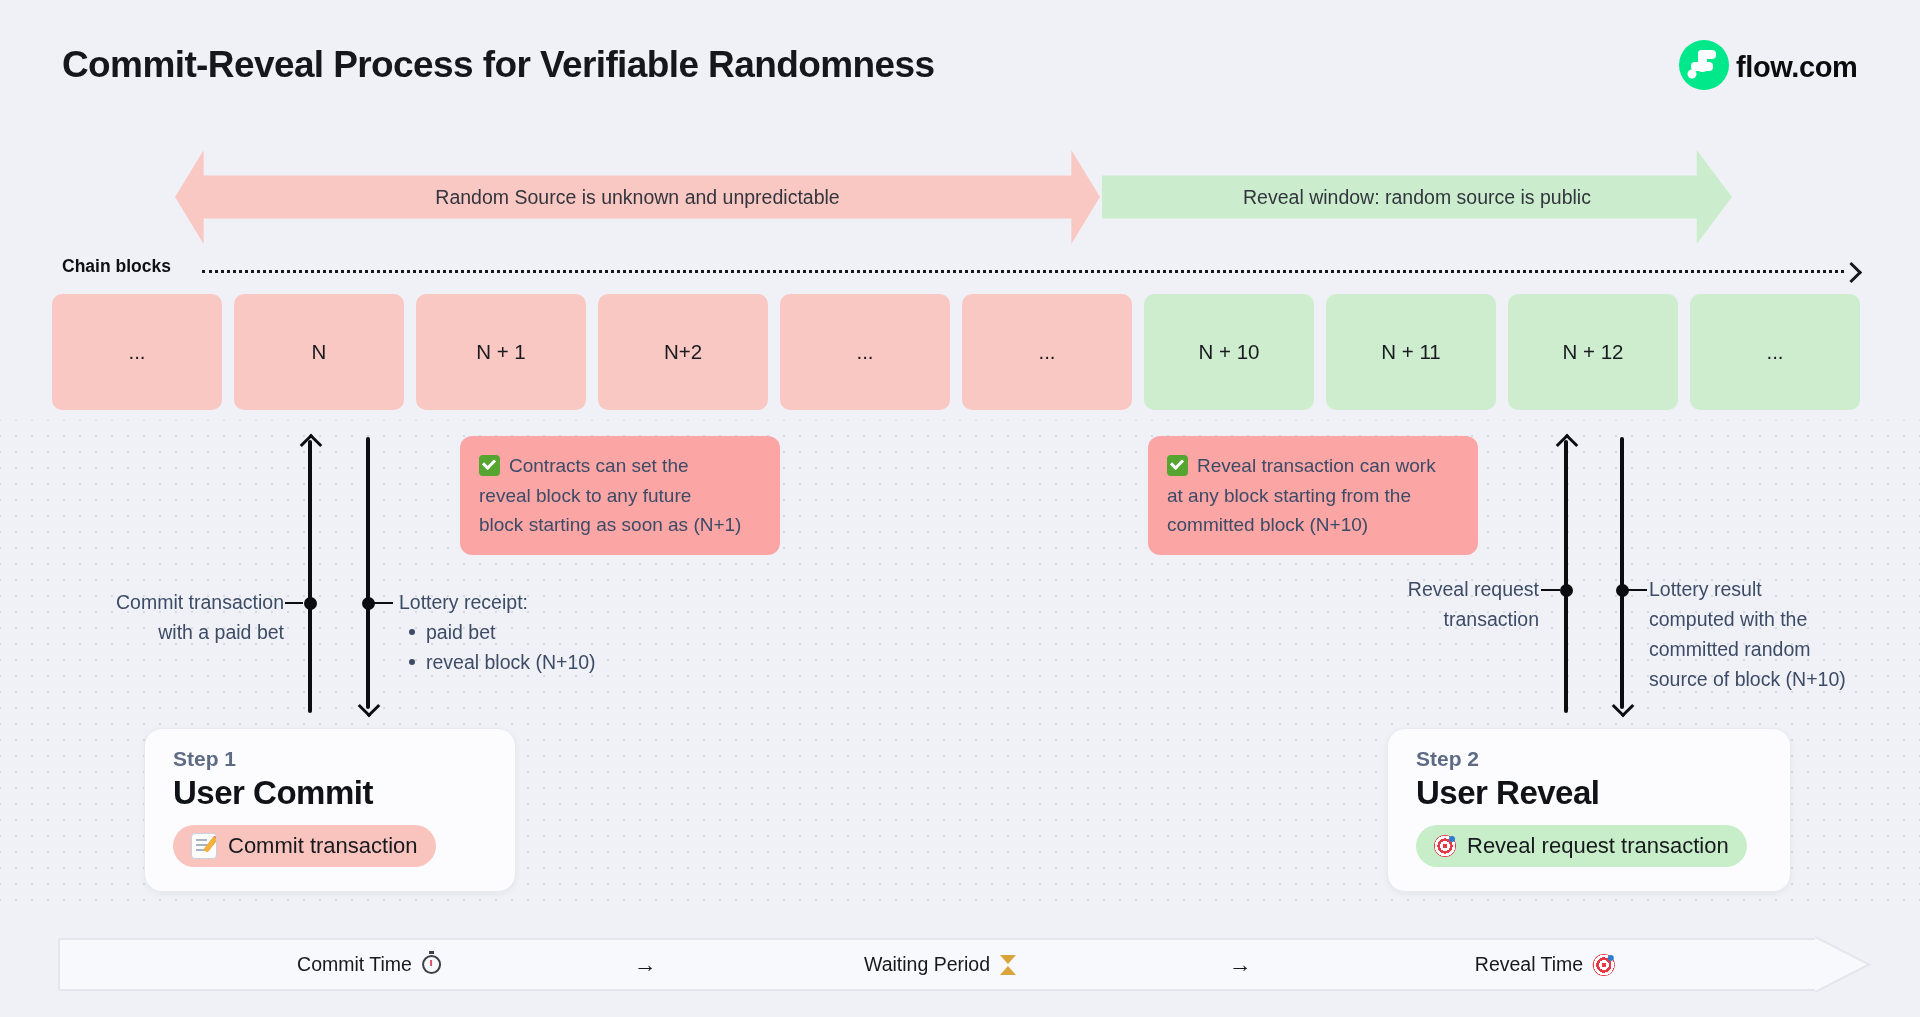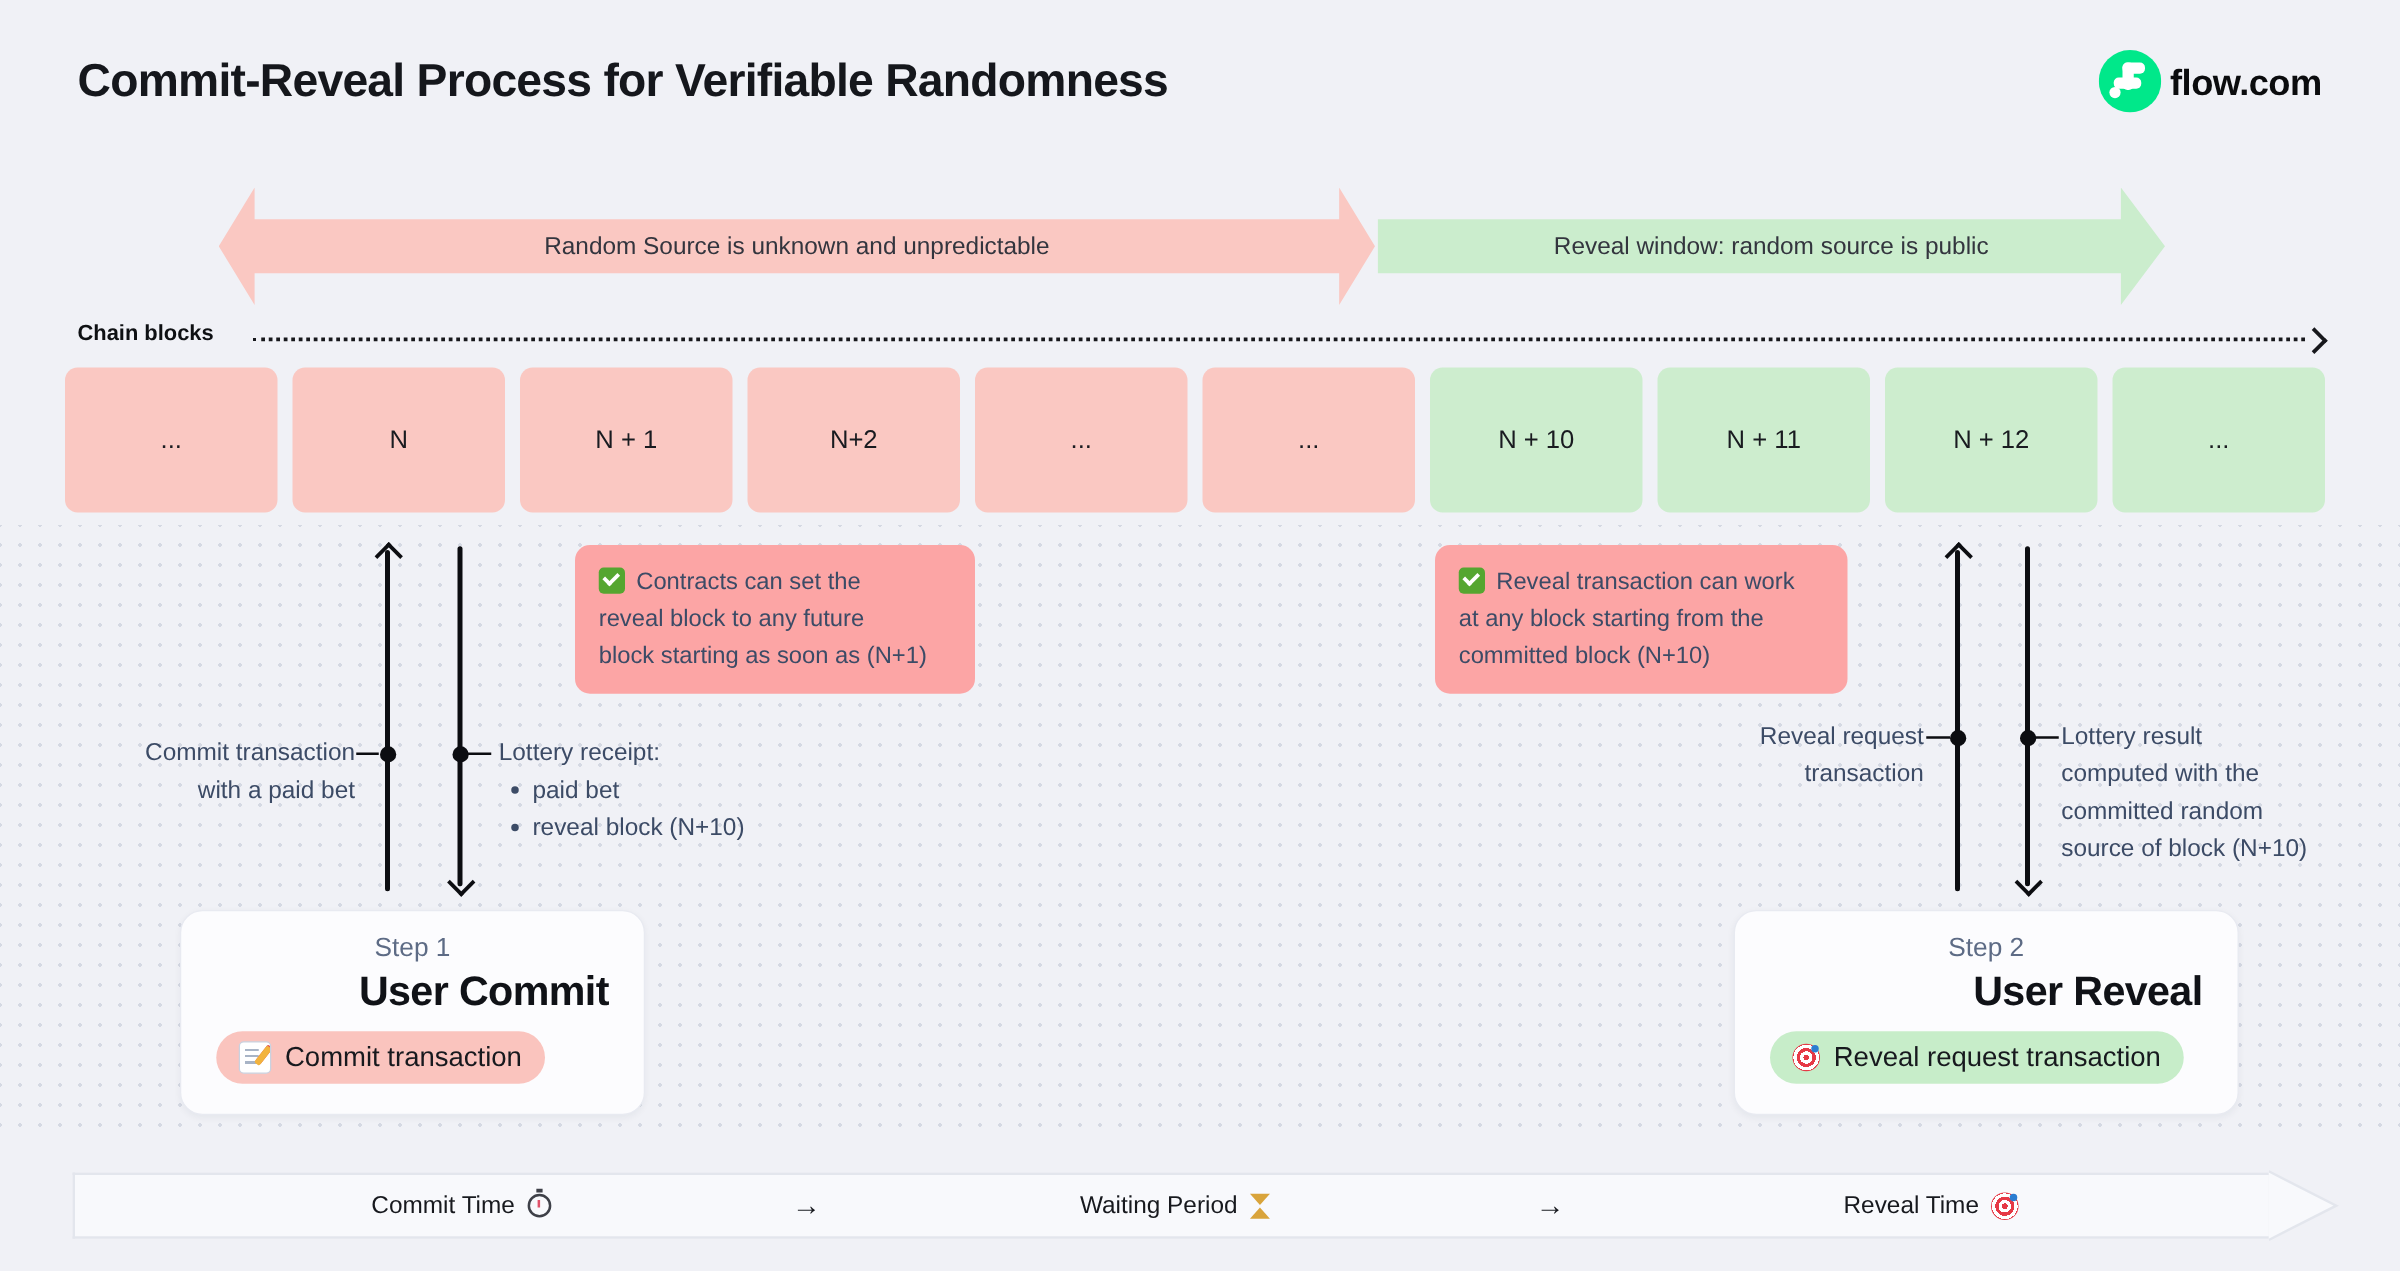--- a/index.html
+++ b/index.html
@@ -49,22 +49,22 @@
   .ann-commit { left:70px; top:587px; width:214px; text-align:right; }
   .ann-receipt { left:399px; top:587px; }
   .bullet-row { display:flex; align-items:center; }
   .bullet-dot { width:6px; height:6px; border-radius:50%; background:#3C4B66; margin:0 11px 0 10px; flex:none; }
   .ann-reveal { left:1325px; top:574px; width:214px; text-align:right; }
   .ann-result { left:1649px; top:574px; width:255px; }
   
   .card { position:absolute; top:728px; height:164px; background:#FCFCFE; border:1px solid #E8EAF1; border-radius:18px; box-shadow:0 2px 6px rgba(25,35,65,0.05); padding:18px 28px; box-sizing:border-box; }
   .card1 { left:144px; width:372px; }
   .card2 { left:1387px; width:404px; }
-  .step-label { font-size:21px; font-weight:400; color:#5D6B85;text-align:center; }
-  .card-title { font-size:33px; font-weight:800; color:#101217; letter-spacing:-0.5px; margin-top:3px;text-align:right; }
+  .step-label { font-size:21px; font-weight:700; color:#5D6B85; }
+  .card-title { font-size:33px; font-weight:800; color:#101217; letter-spacing:-0.5px; margin-top:3px; }
   .pill { display:inline-flex; align-items:center; gap:11px; margin-top:13px; height:42px; padding:0 18px; border-radius:21px; font-size:22px; color:#17191E; }
   .pill.pink { background:#FAC4BE; }
   .pill.green { background:#C7EDC9; }
   .icon-memo { width:24px; height:24px; background:#fff; border:1px solid #C9D2E0; border-radius:4px; position:relative; overflow:hidden; flex:none; }
   .icon-memo::before { content:""; position:absolute; left:4px; top:5px; width:11px; height:14px; background:repeating-linear-gradient(#A8B4C6 0 2px, transparent 2px 5px); }
   .icon-memo::after { content:""; position:absolute; right:3px; top:2px; width:5px; height:17px; background:#F2B33D; border-radius:1.5px; transform:rotate(38deg); box-shadow:0 -1px 0 #E0524F; }
   .icon-target { width:22px; height:22px; border-radius:50%; flex:none; position:relative;
     background:radial-gradient(circle,#E63946 0 15%,#FFFFFF 15% 32%,#E63946 32% 49%,#FFFFFF 49% 66%,#E63946 66% 100%); }
   .icon-target::after { content:""; position:absolute; right:1px; top:1px; width:6px; height:6px; border-radius:50%; background:#2B7DD1; }
   

